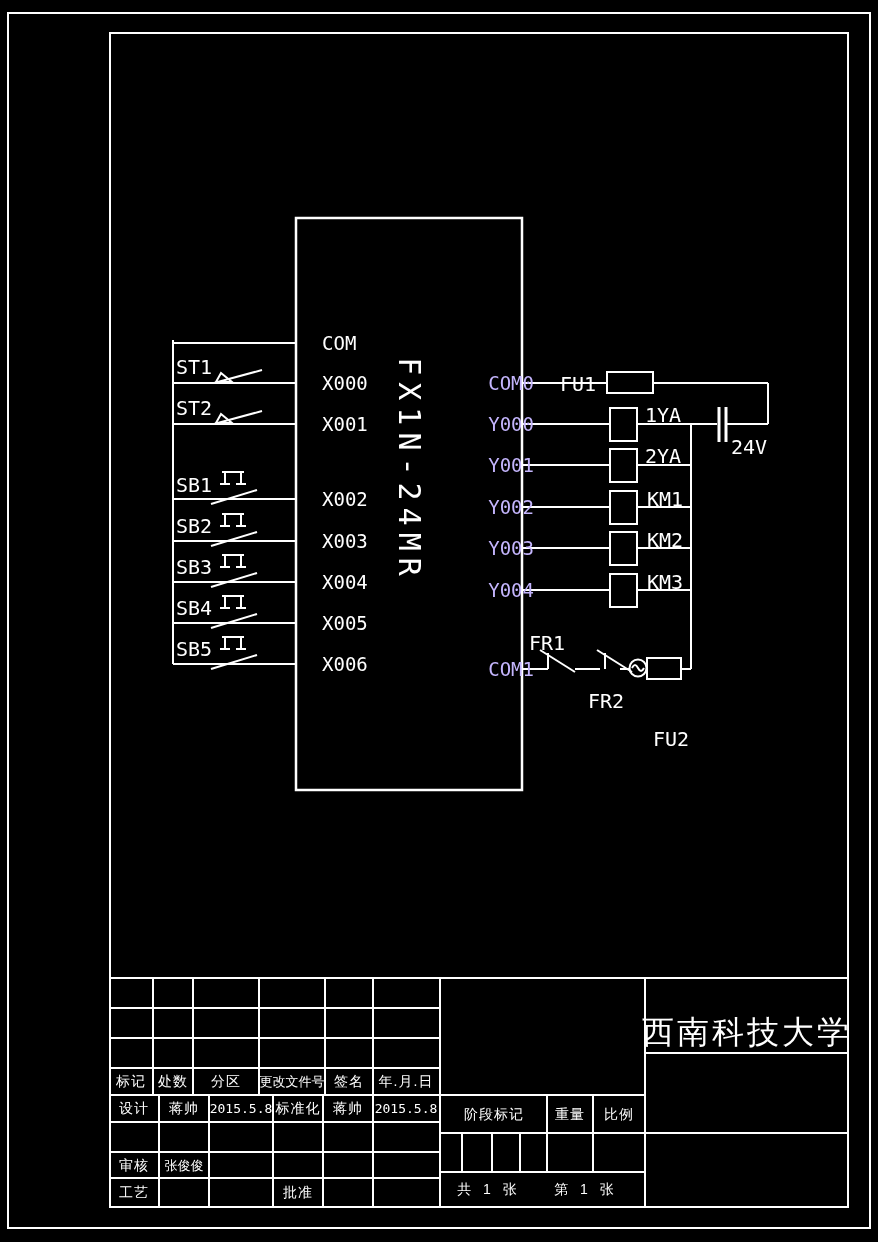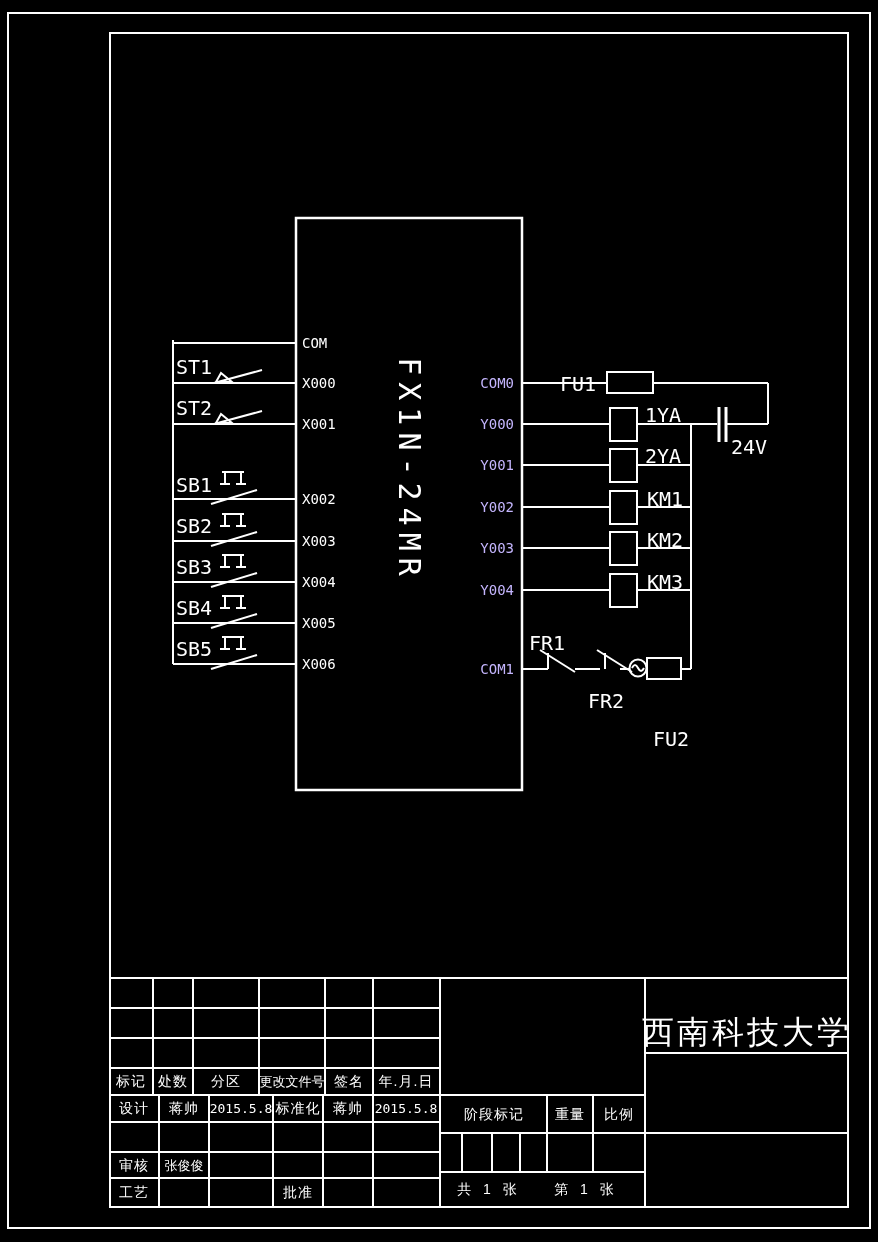--- a/index.html
+++ b/index.html
@@ -7,21 +7,21 @@
           font-family:"Liberation Sans",sans-serif;}
   svg line, svg rect, svg polygon, svg path, svg circle{vector-effect:non-scaling-stroke;}
   .lb{position:absolute;color:#fff;line-height:1;white-space:nowrap;
       transform:translate(-50%,-50%);}
   .lt{position:absolute;color:#fff;line-height:1;white-space:nowrap;
       transform:translate(0,-50%);}
   .rt{position:absolute;color:#c4b5fd;line-height:1;white-space:nowrap;
       transform:translate(-100%,-50%);}
   .mono{font-family:"DejaVu Sans Mono","Liberation Mono",monospace;}
   .cjk{font-family:"Liberation Sans",sans-serif;}
-  .pin{font-size:14px;}
+  .pin{font-size:19px;margin-left:20px;}
   .dev{font-size:20px;margin-top:6px;}
   .tb-s{font-size:14px;letter-spacing:1px;}
   .tb-xs{font-size:13px;}
   .plc-model{position:absolute;left:409px;top:470px;color:#fff;font-size:30px;
       letter-spacing:7px;white-space:nowrap;
       transform:translate(-50%,-50%) rotate(90deg);}
   .big-title{font-size:32px;letter-spacing:3px;margin-top:16px;}
 </style>
 </head>
 <body>

